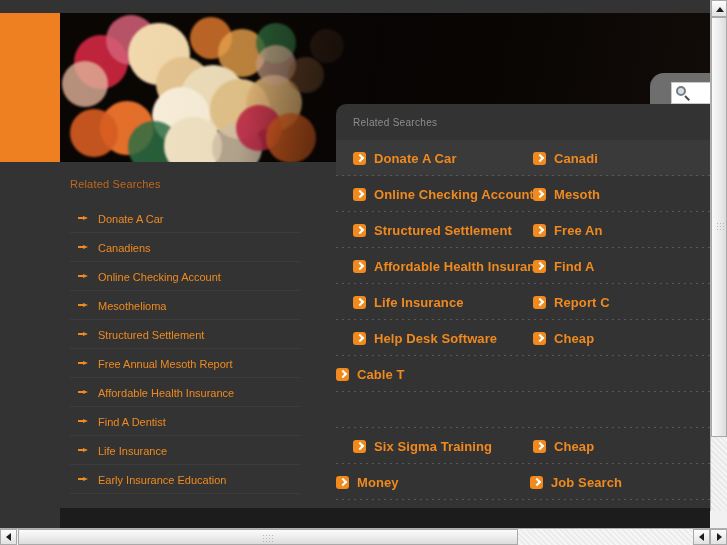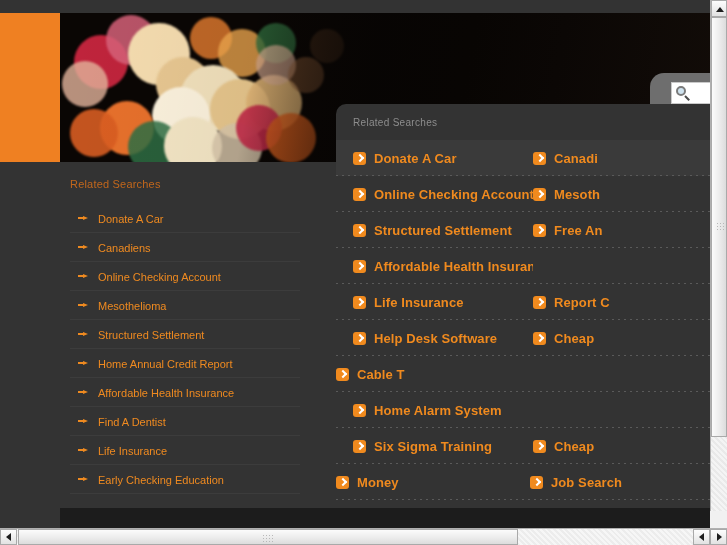--- a/index.html
+++ b/index.html
@@ -391,25 +391,25 @@
   </div>
 
   <div class="bg-list">
     <div class="bg-list-title">Related Searches</div>
     <div id="bg-items">
         <div class="bg-item"><span class="bg-arrow"></span><span class="bg-item-label">Donate A Car</span></div>
         <div class="bg-item"><span class="bg-arrow"></span><span class="bg-item-label">Canadiens</span></div>
         <div class="bg-item"><span class="bg-arrow"></span><span class="bg-item-label">Online Checking Account</span></div>
         <div class="bg-item"><span class="bg-arrow"></span><span class="bg-item-label">Mesothelioma</span></div>
         <div class="bg-item"><span class="bg-arrow"></span><span class="bg-item-label">Structured Settlement</span></div>
-        <div class="bg-item"><span class="bg-arrow"></span><span class="bg-item-label">Home Annual Credit Report</span></div>
+        <div class="bg-item"><span class="bg-arrow"></span><span class="bg-item-label">Free Annual Mesoth Report</span></div>
         <div class="bg-item"><span class="bg-arrow"></span><span class="bg-item-label">Affordable Health Insurance</span></div>
         <div class="bg-item"><span class="bg-arrow"></span><span class="bg-item-label">Find A Dentist</span></div>
         <div class="bg-item"><span class="bg-arrow"></span><span class="bg-item-label">Life Insurance</span></div>
-        <div class="bg-item"><span class="bg-arrow"></span><span class="bg-item-label">Early Checking Education</span></div>
+        <div class="bg-item"><span class="bg-arrow"></span><span class="bg-item-label">Early Insurance Education</span></div>
       </div>
   </div>
 
   <div class="footer-strip"></div>
 
   <div class="overlay">
     <div class="overlay-title">Related Searches</div>
     <div class="overlay-grid" id="ov-rows">
         <div class="ov-row highlight">
           <div class="ov-cell col-left">
@@ -439,20 +439,24 @@
           <div class="ov-cell col-right">
             <span class="ov-icon"></span>
             <span class="ov-label">Free An</span>
           </div>
         </div>
         <div class="ov-row">
           <div class="ov-cell col-left">
             <span class="ov-icon"></span>
             <span class="ov-label">Affordable Health Insurance</span>
           </div>
+          <div class="ov-cell col-right">
+            <span class="ov-icon"></span>
+            <span class="ov-label">Find A </span>
+          </div>
         </div>
         <div class="ov-row">
           <div class="ov-cell col-left">
             <span class="ov-icon"></span>
             <span class="ov-label">Life Insurance</span>
           </div>
           <div class="ov-cell col-right">
             <span class="ov-icon"></span>
             <span class="ov-label">Report C</span>
           </div>
@@ -467,24 +471,20 @@
             <span class="ov-label">Cheap </span>
           </div>
         </div>
         <div class="ov-row">
           <div class="ov-cell col-right">
             <span class="ov-icon"></span>
             <span class="ov-label">Cable T</span>
           </div>
         </div>
         <div class="ov-row">
-          <div class="ov-cell col-left">
-            <span class="ov-icon"></span>
-            <span class="ov-label">Home Alarm System</span>
-          </div>
         </div>
         <div class="ov-row">
           <div class="ov-cell col-left">
             <span class="ov-icon"></span>
             <span class="ov-label">Six Sigma Training</span>
           </div>
           <div class="ov-cell col-right">
             <span class="ov-icon"></span>
             <span class="ov-label">Cheap </span>
           </div>

